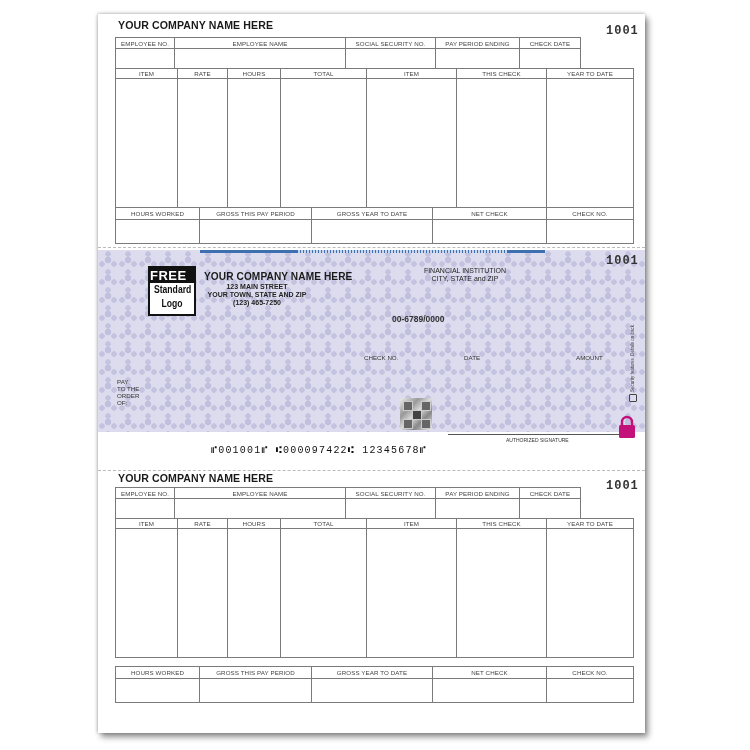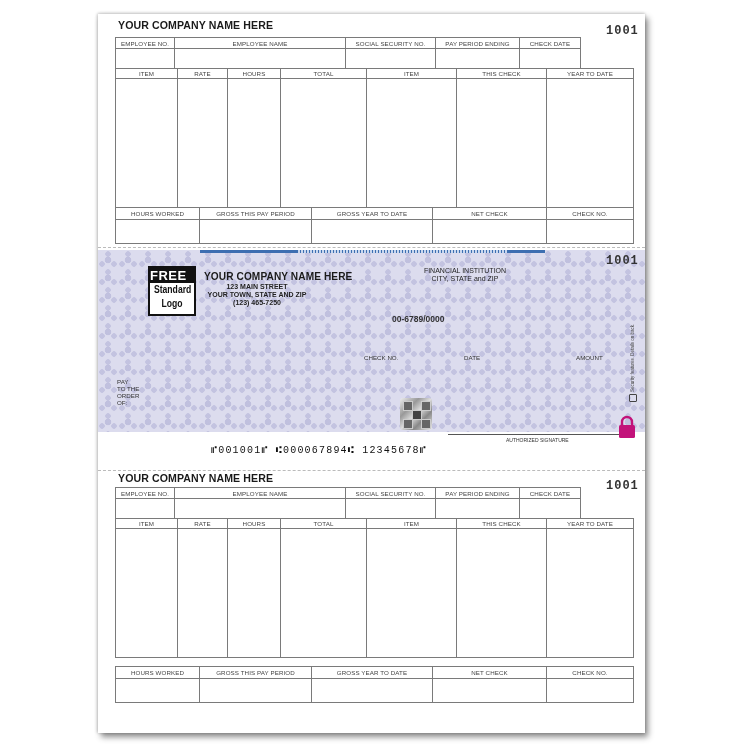--- a/index.html
+++ b/index.html
@@ -222,21 +222,21 @@
 
     <div class="vertical-note" style="left:532px; top:142px;">Security features. Details on back.</div>
     <div class="abs" style="left:531px; top:144px; width:6px; height:6px; border:1px solid #444; border-radius:1px;"></div>
 
     <svg class="lock" viewBox="0 0 18 24">
       <path d="M4 10 V7 a5 5 0 0 1 10 0 V10" fill="none" stroke="#c2127a" stroke-width="2.4"></path>
       <rect x="1" y="10" width="16" height="13" rx="1.5" fill="#c2127a"></rect>
     </svg>
   </div>
 
-  <div class="micr" style="left:113px; top:431px;">⑈001001⑈ ⑆000067894⑆ 12345678⑈</div>
+  <div class="micr" style="left:113px; top:431px;">⑈001001⑈ ⑆000097422⑆ 12345678⑈</div>
 
   <div class="perf" style="top:456px;"></div>
 
   <div>
     <div class="company-title" style="left:20px; top:458px;">YOUR COMPANY NAME HERE</div>
     <div class="checknum" style="left:508px; top:465px;">1001</div>
 
     <table class="grid" style="left:17px; top:473px; width:465px;">
       <colgroup>
           <col style="width:59px">

